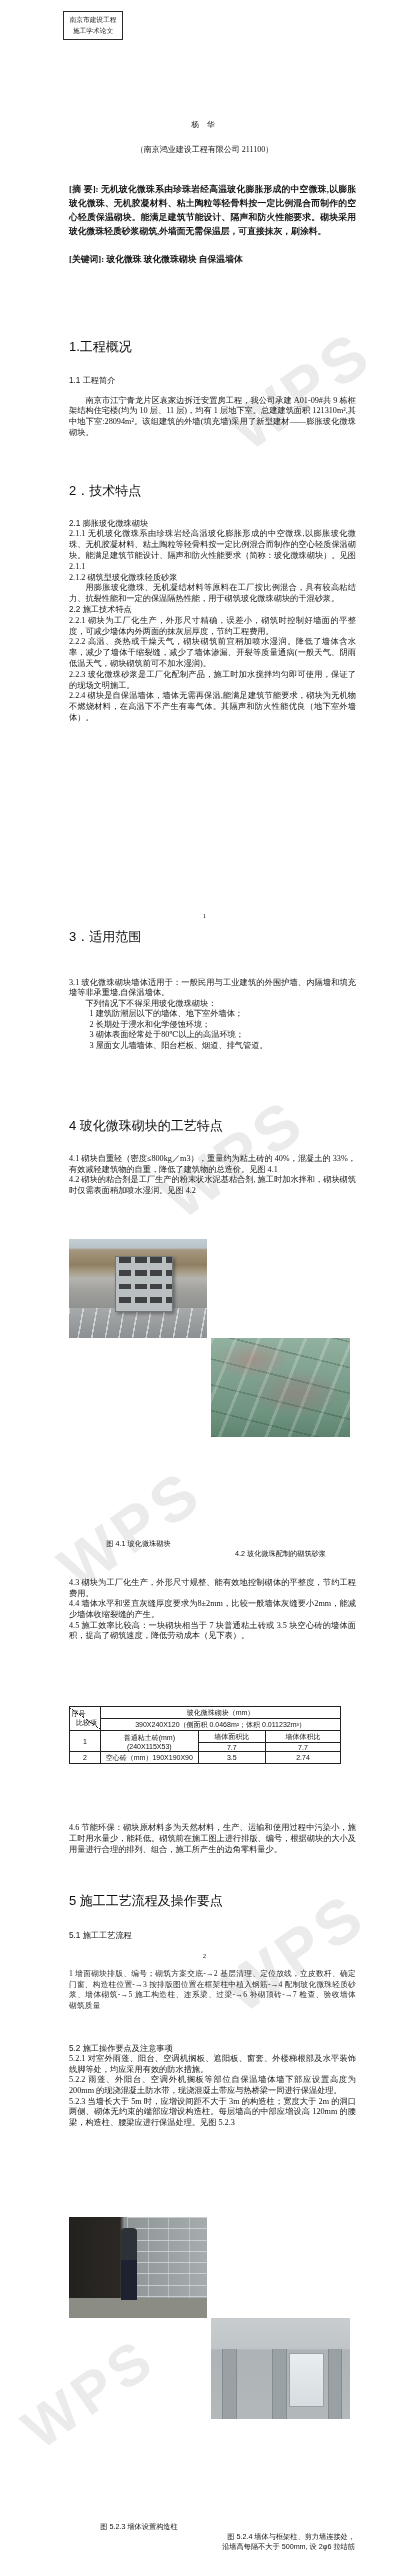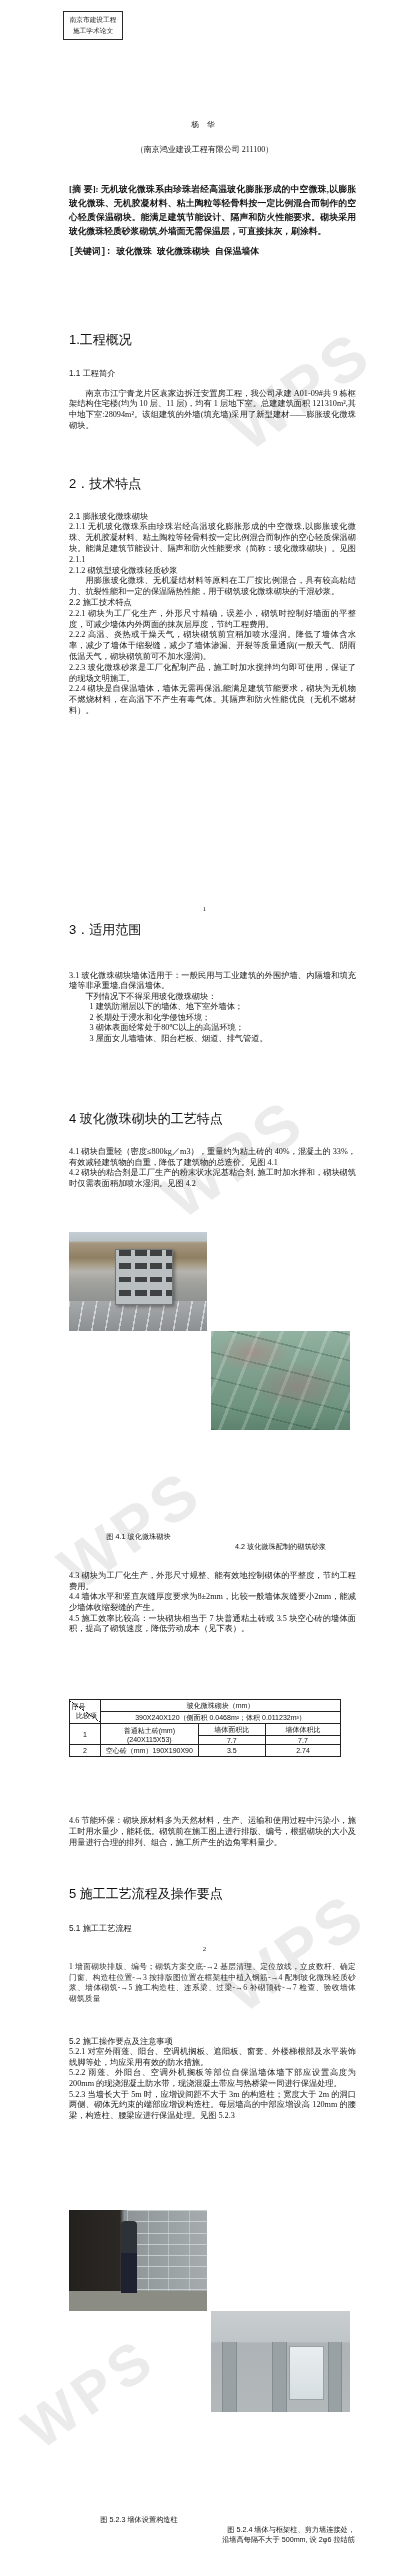--- a/index.html
+++ b/index.html
@@ -14,21 +14,21 @@
   .ind25{text-indent:2.5em;}
   .h1{font-family:"Liberation Sans","DejaVu Sans",sans-serif;font-size:13px;font-weight:400;color:#101010;}
   .h2{font-family:"Liberation Sans","DejaVu Sans",sans-serif;font-size:8.2px;font-weight:400;}
   .hinline{font-family:"Liberation Sans","DejaVu Sans",sans-serif;}
   .badge{border:1px solid #2b2b2b;width:58px;height:25px;text-align:center;
          font-family:"Liberation Sans","DejaVu Sans",sans-serif;font-size:6.7px;line-height:11.3px;padding-top:1.5px;color:#222;}
   .doc-title{font-size:17px;font-weight:700;letter-spacing:1px;}
   .author{font-size:7.7px;letter-spacing:3.1px;}
   .affil{font-size:8px;}
   .abstract{font-size:8.8px;font-weight:600;line-height:14px;text-align:justify;}
-  .kw{margin-top:7px;font-family:Liberation Mono, monospace;}
+  .kw{margin-top:14px;}
   .pagenum{font-size:6.7px;}
   .flowtext{font-size:7.7px;line-height:10.6px;color:#2a2a2a;letter-spacing:0.2px;text-align:justify;}
   .caption{font-family:"Liberation Sans","DejaVu Sans",sans-serif;font-size:7.2px;color:#111;}
   .photo{position:absolute;border:0;}
   
   .ph-41{background:linear-gradient(180deg,#c3ced5 0%,#b9c2c6 9%,#a59780 11%,#8f7f62 26%,#a79c86 33%,#b5b4ae 40%,#a0a09c 52%,#8e9190 72%,#7f8386 100%);}
   .blk41{position:absolute;left:33%;top:17%;width:41%;height:55%;background:
      repeating-linear-gradient(90deg,rgba(186,191,194,1) 0 3.1px,rgba(0,0,0,0) 3.1px 15.5px),
      repeating-linear-gradient(180deg,rgba(58,60,62,.95) 0 5.7px,rgba(186,191,194,1) 5.7px 13.4px);
      border:0.5px solid #72777a;box-shadow:1.5px 1.5px 3.1px rgba(40,40,40,.45);}
@@ -97,21 +97,21 @@
   <div class="blk h1 z" style="left:69px;top:276px;">2．技术特点</div>
   <div class="blk body lh21 z" style="left:69px;top:295px;width:287px;">
     <p class="hinline">2.1  膨胀玻化微珠砌块</p>
     <p>2.1.1   无机玻化微珠系由珍珠岩经高温玻化膨胀形成的中空微珠,以膨胀玻化微珠、无机胶凝材料、粘土陶粒等轻骨料按一定比例混合而制作的空心轻质保温砌块。能满足建筑节能设计、隔声和防火性能要求（简称：玻化微珠砌块）。见图 2.1.1</p>
     <p>2.1.2 砌筑型玻化微珠轻质砂浆</p>
     <p class="ind">用膨胀玻化微珠、无机凝结材料等原料在工厂按比例混合，具有较高粘结力、抗裂性能和一定的保温隔热性能，用于砌筑玻化微珠砌块的干混砂浆。</p>
     <p class="hinline">2.2  施工技术特点</p>
     <p>2.2.1 砌块为工厂化生产，外形尺寸精确，误差小，砌筑时控制好墙面的平整度，可减少墙体内外两面的抹灰层厚度，节约工程费用。</p>
     <p>2.2.2 高温、炎热或干燥天气，砌块砌筑前宜稍加喷水湿润。降低了墙体含水率，减少了墙体干缩裂缝，减少了墙体渗漏、开裂等质量通病(一般天气、阴雨低温天气，砌块砌筑前可不加水湿润)。</p>
     <p>2.2.3 玻化微珠砂浆是工厂化配制产品，施工时加水搅拌均匀即可使用，保证了的现场文明施工。</p>
-    <p>2.2.4 砌块是自保温墙体，墙体无需再保温,能满足建筑节能要求，砌块为无机物不燃烧材料，在高温下不产生有毒气体。其隔声和防火性能优良（无机不燃材料）。</p>
+    <p>2.2.4 砌块是自保温墙体，墙体无需再保温,能满足建筑节能要求，砌块为无机物不燃烧材料，在高温下不产生有毒气体。其隔声和防火性能优良（地下室外墙体）。</p>
   </div>
   <div class="blk center pagenum z" style="top:483px;">1</div>
 
   <div class="blk h1 z" style="left:69px;top:492px;">3．适用范围</div>
   <div class="blk body z" style="left:69px;top:524px;width:287px;line-height:10.5px;">
     <p>3.1 玻化微珠砌块墙体适用于：一般民用与工业建筑的外围护墙、内隔墙和填充墙等非承重墙,自保温墙体。</p>
     <p class="ind">下列情况下不得采用玻化微珠砌块：</p>
     <p class="ind25">1  建筑防潮层以下的墙体、地下室外墙体；</p>
     <p class="ind25">2  长期处于浸水和化学侵蚀环境；</p>
     <p class="ind25">3  砌体表面经常处于80℃以上的高温环境；</p>

